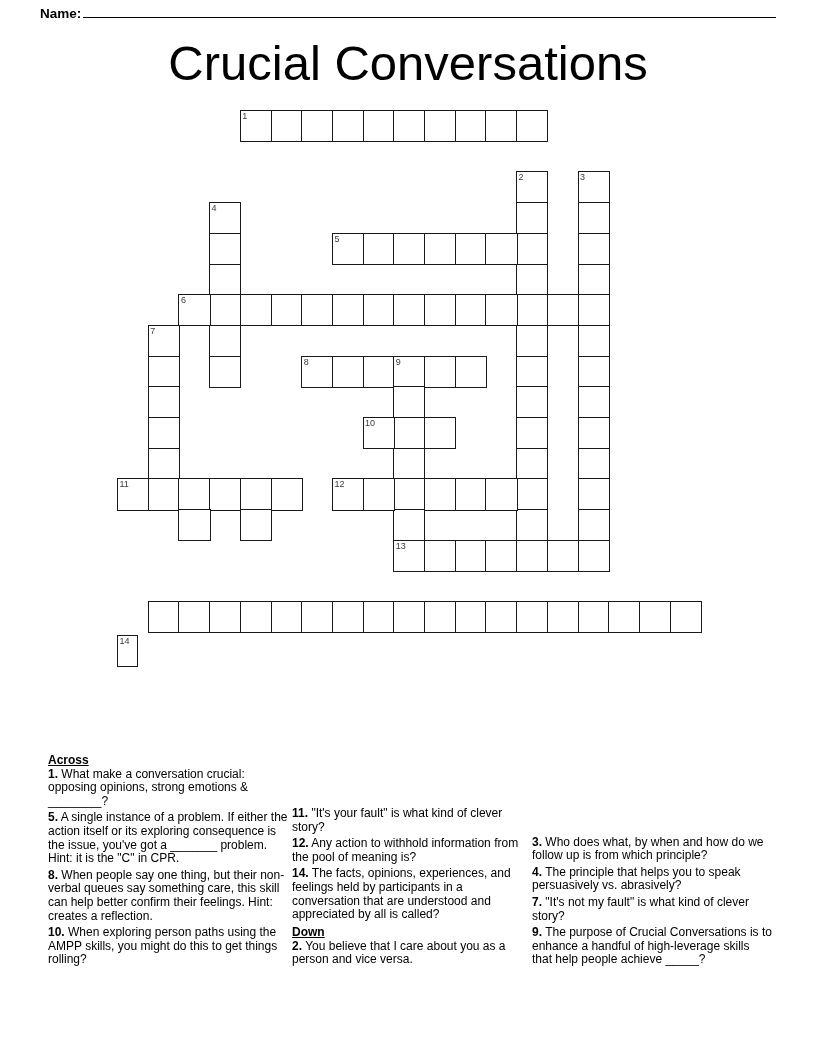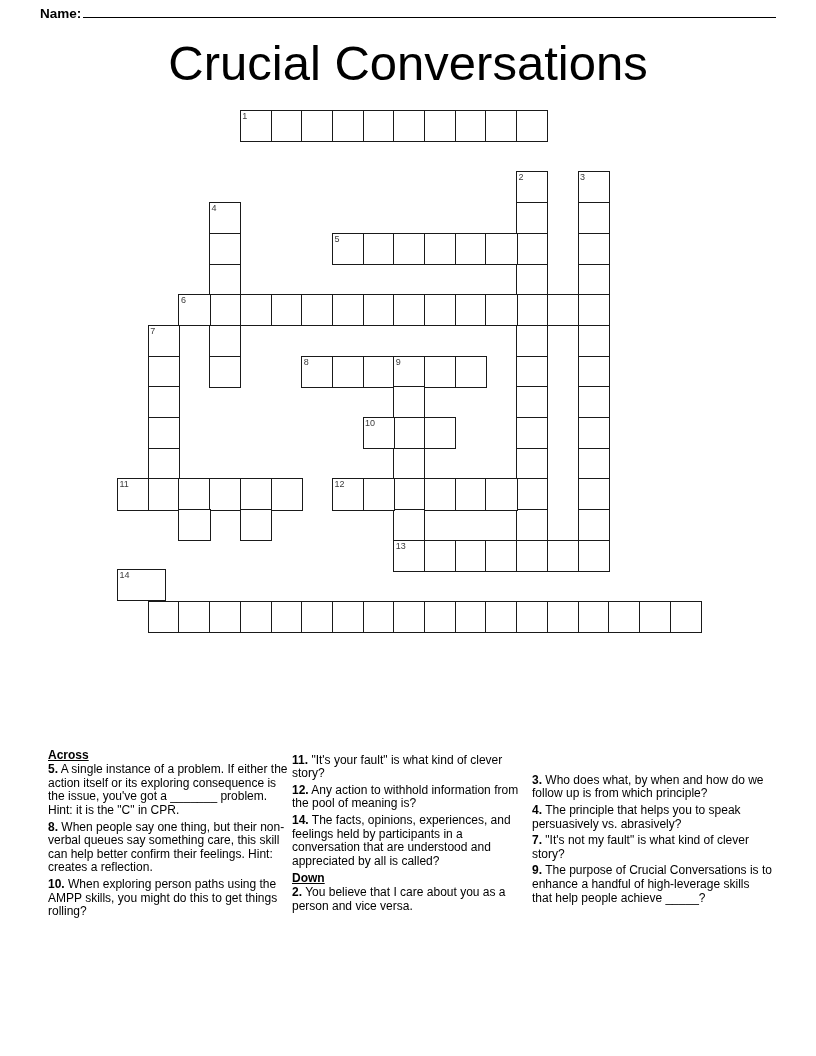--- a/index.html
+++ b/index.html
@@ -77,21 +77,21 @@
 
   
   #clues {
     position: absolute;
     left: 48px;
     top: 700px;
     width: 724px;
     height: 270px;
     display: flex;
     gap: 0px;
-    align-items: center;
+    align-items: flex-end;
   }
   .clue-col {
     width: 240px;
     margin-right: 0px;
   }
   .clue-col.col-1 { width: 244px; }
   .clue-col.col-2 { width: 240px; }
   .clue-col.col-3 { width: 240px; margin-top: 12px; }
 
   .clue-heading {
@@ -233,21 +233,21 @@
     <div class="xw-cell" style="left: 454.7px; top: 478.4px; width: 32.2px; height: 32.2px;"></div>
     <div class="xw-cell" style="left: 485.4px; top: 478.4px; width: 32.2px; height: 32.2px;"></div>
     <div class="xw-cell" style="left: 393.3px; top: 539.8px; width: 32.2px; height: 32.2px;">
       <span class="xw-num">13</span>
     </div>
     <div class="xw-cell" style="left: 424px; top: 539.8px; width: 32.2px; height: 32.2px;"></div>
     <div class="xw-cell" style="left: 454.7px; top: 539.8px; width: 32.2px; height: 32.2px;"></div>
     <div class="xw-cell" style="left: 485.4px; top: 539.8px; width: 32.2px; height: 32.2px;"></div>
     <div class="xw-cell" style="left: 516.1px; top: 539.8px; width: 32.2px; height: 32.2px;"></div>
     <div class="xw-cell" style="left: 546.8px; top: 539.8px; width: 32.2px; height: 32.2px;"></div>
-    <div class="xw-cell" style="left: 117px; top: 569px; width: 49px; height: 32.2px;">
+    <div class="xw-cell" style="left: 117px; top: 635px; width: 21px; height: 32.2px;">
       <span class="xw-num">14</span>
     </div>
     <div class="xw-cell" style="left: 147.7px; top: 601.2px; width: 32.2px; height: 32.2px;"></div>
     <div class="xw-cell" style="left: 178.4px; top: 601.2px; width: 32.2px; height: 32.2px;"></div>
     <div class="xw-cell" style="left: 209.1px; top: 601.2px; width: 32.2px; height: 32.2px;"></div>
     <div class="xw-cell" style="left: 239.8px; top: 601.2px; width: 32.2px; height: 32.2px;"></div>
     <div class="xw-cell" style="left: 270.5px; top: 601.2px; width: 32.2px; height: 32.2px;"></div>
     <div class="xw-cell" style="left: 301.2px; top: 601.2px; width: 32.2px; height: 32.2px;"></div>
     <div class="xw-cell" style="left: 331.9px; top: 601.2px; width: 32.2px; height: 32.2px;"></div>
     <div class="xw-cell" style="left: 362.6px; top: 601.2px; width: 32.2px; height: 32.2px;"></div>
@@ -264,20 +264,24 @@
     <div class="xw-cell" style="left: 577.5px; top: 539.8px; width: 32.2px; height: 32.2px;"></div>
     <div class="xw-cell" style="left: 178.4px; top: 509.1px; width: 32.2px; height: 32.2px;"></div>
     <div class="xw-cell" style="left: 239.8px; top: 509.1px; width: 32.2px; height: 32.2px;"></div>
   </div>
 
 <div id="clues">
 
   <div class="clue-col col-1">
     <div class="clue-heading">Across</div>
     <div class="clue-item">
+      <span class="clue-num">1.</span>
+      <span>What make a conversation crucial: opposing opinions, strong emotions &amp; ________?</span>
+    </div>
+    <div class="clue-item">
       <span class="clue-num">5.</span>
       <span>A single instance of a problem. If either the action itself or its exploring consequence is the issue, you've got a _______ problem. Hint: it is the "C" in CPR.</span>
     </div>
     <div class="clue-item">
       <span class="clue-num">8.</span>
       <span>When people say one thing, but their non-verbal queues say something care, this skill can help better confirm their feelings. Hint: creates a reflection.</span>
     </div>
     <div class="clue-item">
       <span class="clue-num">10.</span>
       <span>When exploring person paths using the AMPP skills, you might do this to get things rolling?</span>

